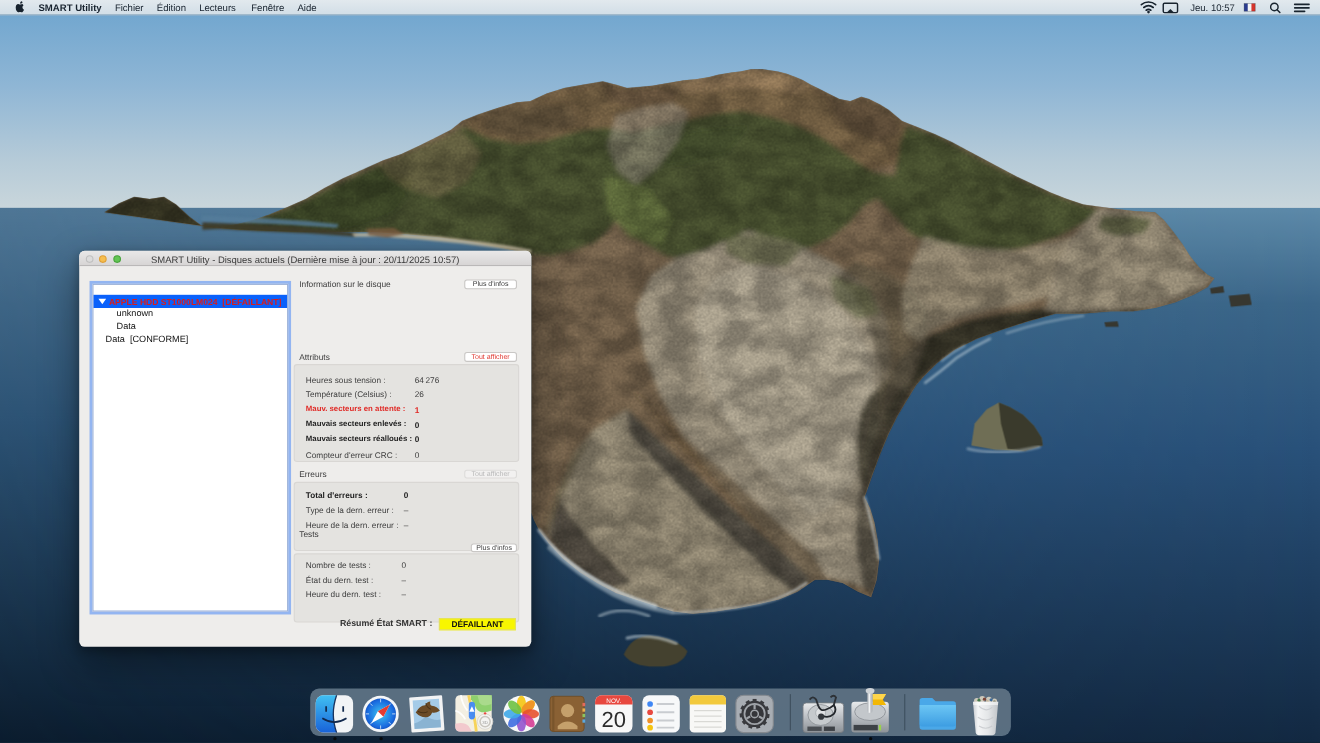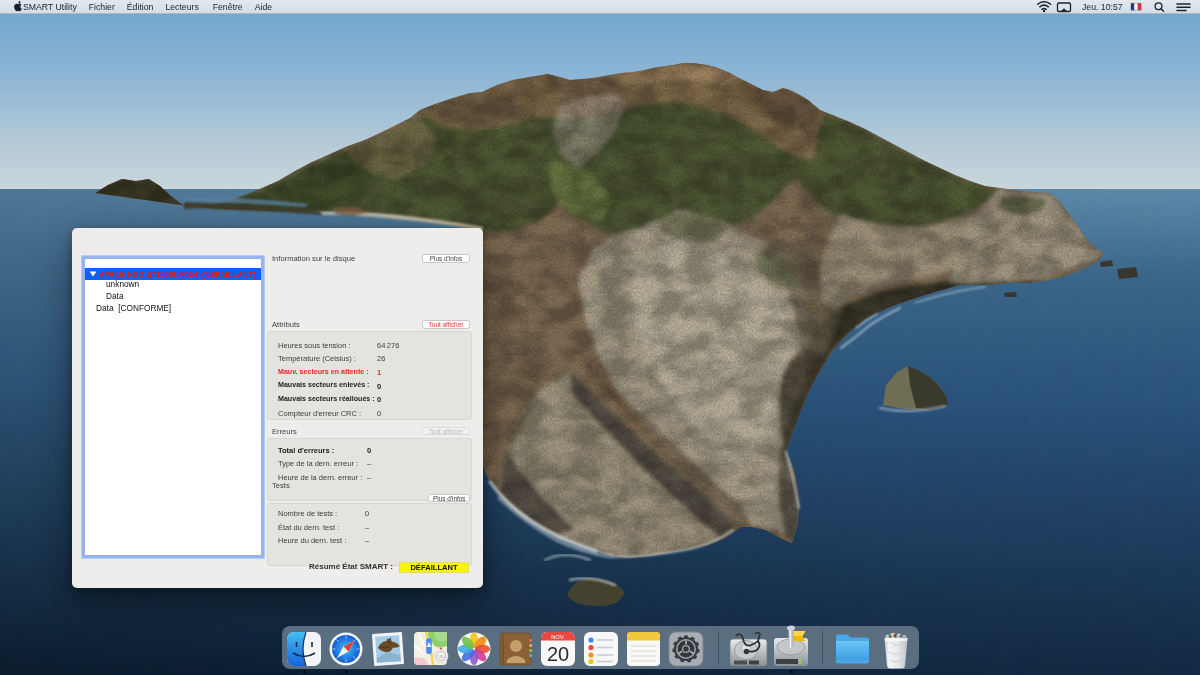--- a/index.html
+++ b/index.html
@@ -196,29 +196,35 @@
   <path d="M500,498 Q525,522 558,540 Q580,551 610,556" stroke-width="5" opacity=".5" filter="url(#soft1)"></path>
   <path d="M880,408 Q910,415 945,406" stroke-width="2.5" opacity=".55" filter="url(#soft1)"></path>
   <path d="M856,328 Q866,320 877,314" stroke-width="2" opacity=".55" filter="url(#soft1)"></path>
  </g>
 </svg>
 
 <div id="menubar">
  <svg class="it" style="margin-left:14px" width="9" height="11" viewBox="0 0 9 11">
       <path fill="#17222e" d="M6.4,1.7 Q6.5,0.8 5.9,0.1 Q5,0.3 4.6,0.9 Q4.2,1.5 4.4,2.3 Q5.3,2.3 6.4,1.7 M6.3,2.6 Q5.3,2.6 4.6,3 Q4.2,3.1 3.8,3 Q3.1,2.6 2.3,2.7 Q1.2,2.9 0.6,3.9 Q-0.3,5.3 0.4,7.4 Q0.8,8.5 1.5,9.5 Q2.1,10.3 2.7,10.2 Q3.3,10.2 3.7,10 Q4.2,9.8 4.7,10 Q5.2,10.2 5.7,10.2 Q6.3,10.2 6.9,9.4 Q7.5,8.6 7.8,7.8 Q6.5,7.2 6.4,5.8 Q6.3,4.6 7.4,3.8 Q6.9,3 6.3,2.6 Z"></path>
     </svg>
- <span class="it" style="font-weight:normal">SMART Utility</span>
+ <span class="it" style="margin-left:12px;font-weight:bold">SMART Utility</span>
  <span class="it" style="margin-left:12px">Fichier</span>
  <span class="it" style="margin-left:12px">Édition</span>
  <span class="it" style="margin-left:12px">Lecteurs</span>
  <span class="it" style="margin-left:14px">Fenêtre</span>
  <span class="it" style="margin-left:12px">Aide</span>
 </div>
 
 <div id="win">
+ <div id="titlebar">
+  <div class="tl" style="left:5.5px;background:#dcdcdc;border:.5px solid #c0c0c0"></div>
+  <div class="tl" style="left:18px;background:#f6be4f;border:.5px solid #dfa036"></div>
+  <div class="tl" style="left:30.5px;background:#62c554;border:.5px solid #46a33a"></div>
+  <div id="title">SMART Utility - Disques actuels (Dernière mise à jour : 20/11/2025 10:57)</div>
+ </div>
  <div id="list">
   <div id="selrow">
    <svg style="position:absolute;left:4px;top:3.4px" width="8" height="6" viewBox="0 0 8 6">
           <path fill="#fff" d="M0.5,0.5 h7 l-3.5,5 z"></path>
         </svg>
    <span style="position:absolute;left:14px;top:1.6px;font-weight:bold;font-size:7.8px">APPLE HDD ST1000LM024&nbsp; [DÉFAILLANT]</span>
   </div>
   <div style="position:absolute;left:21px;top:20px">unknown</div>
   <div style="position:absolute;left:21px;top:32px">Data</div>
   <div style="position:absolute;left:11px;top:44px">Data&nbsp; [CONFORME]</div>

